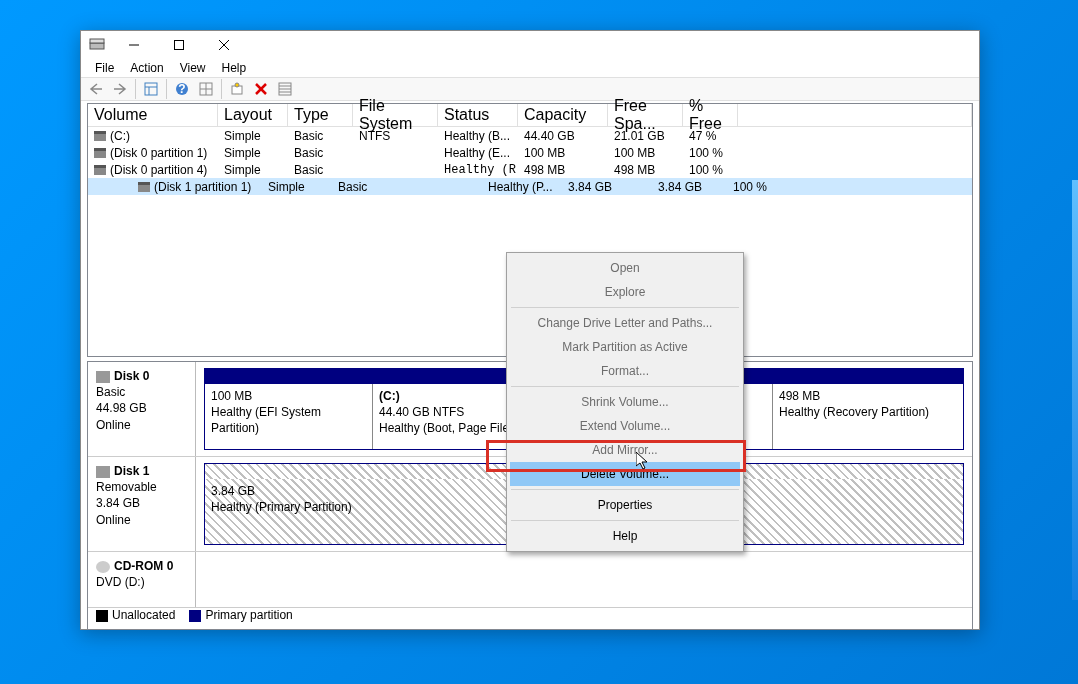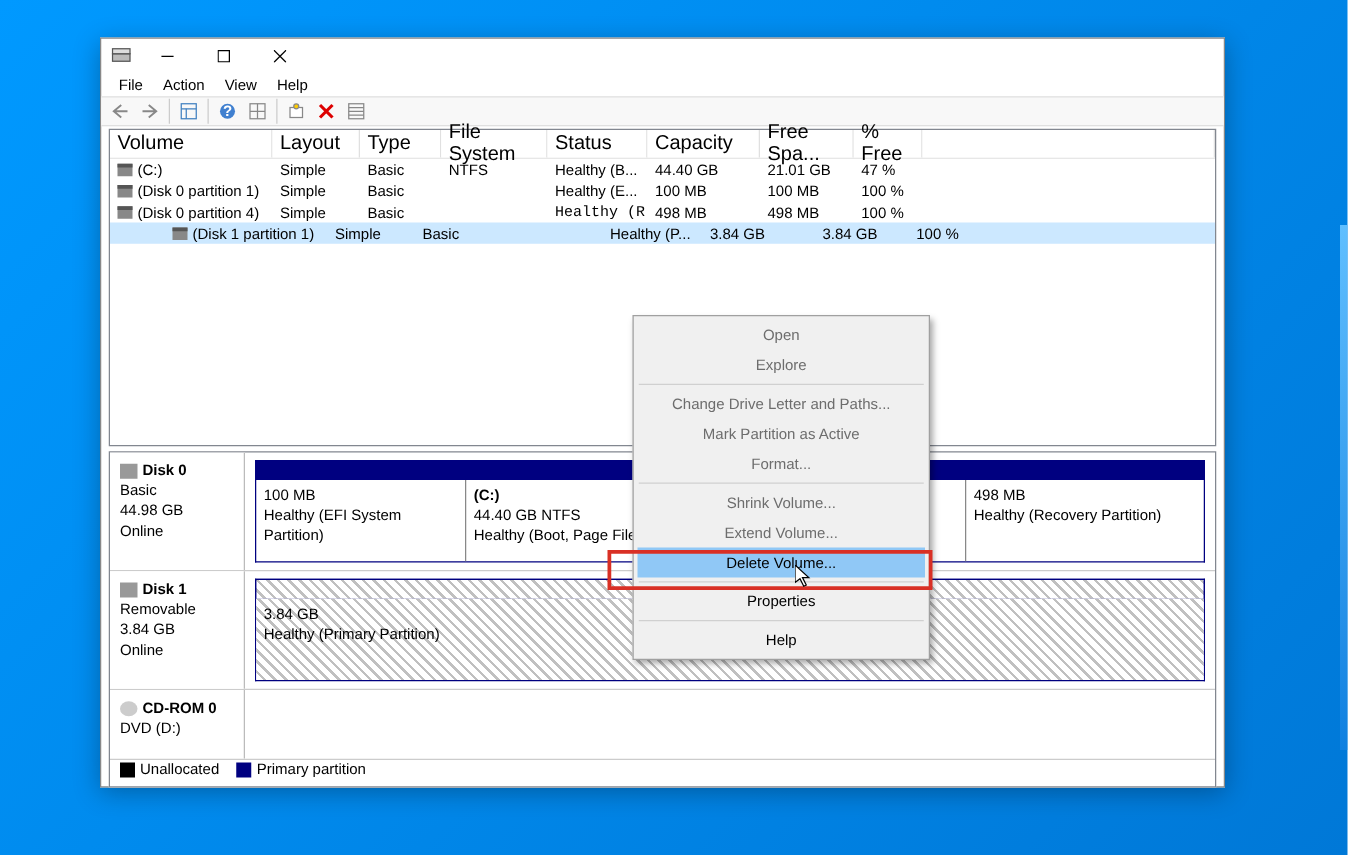--- a/index.html
+++ b/index.html
@@ -257,20 +257,21 @@
 <div class="context-menu">
   <div class="cm-item">Open</div>
   <div class="cm-item">Explore</div>
   <div class="cm-sep"></div>
   <div class="cm-item">Change Drive Letter and Paths...</div>
   <div class="cm-item">Mark Partition as Active</div>
   <div class="cm-item">Format...</div>
   <div class="cm-sep"></div>
   <div class="cm-item">Shrink Volume...</div>
   <div class="cm-item">Extend Volume...</div>
+  <div class="cm-item">Add Mirror...</div>
   <div class="cm-item enabled highlighted">Delete Volume...</div>
   <div class="cm-sep"></div>
   <div class="cm-item enabled">Properties</div>
   <div class="cm-sep"></div>
   <div class="cm-item enabled">Help</div>
 </div>
 
 <div class="red-box" style="left:486px;top:440px;width:260px;height:32px"></div>
 
 <svg class="cursor" style="left:636px;top:452px" width="16" height="20">

